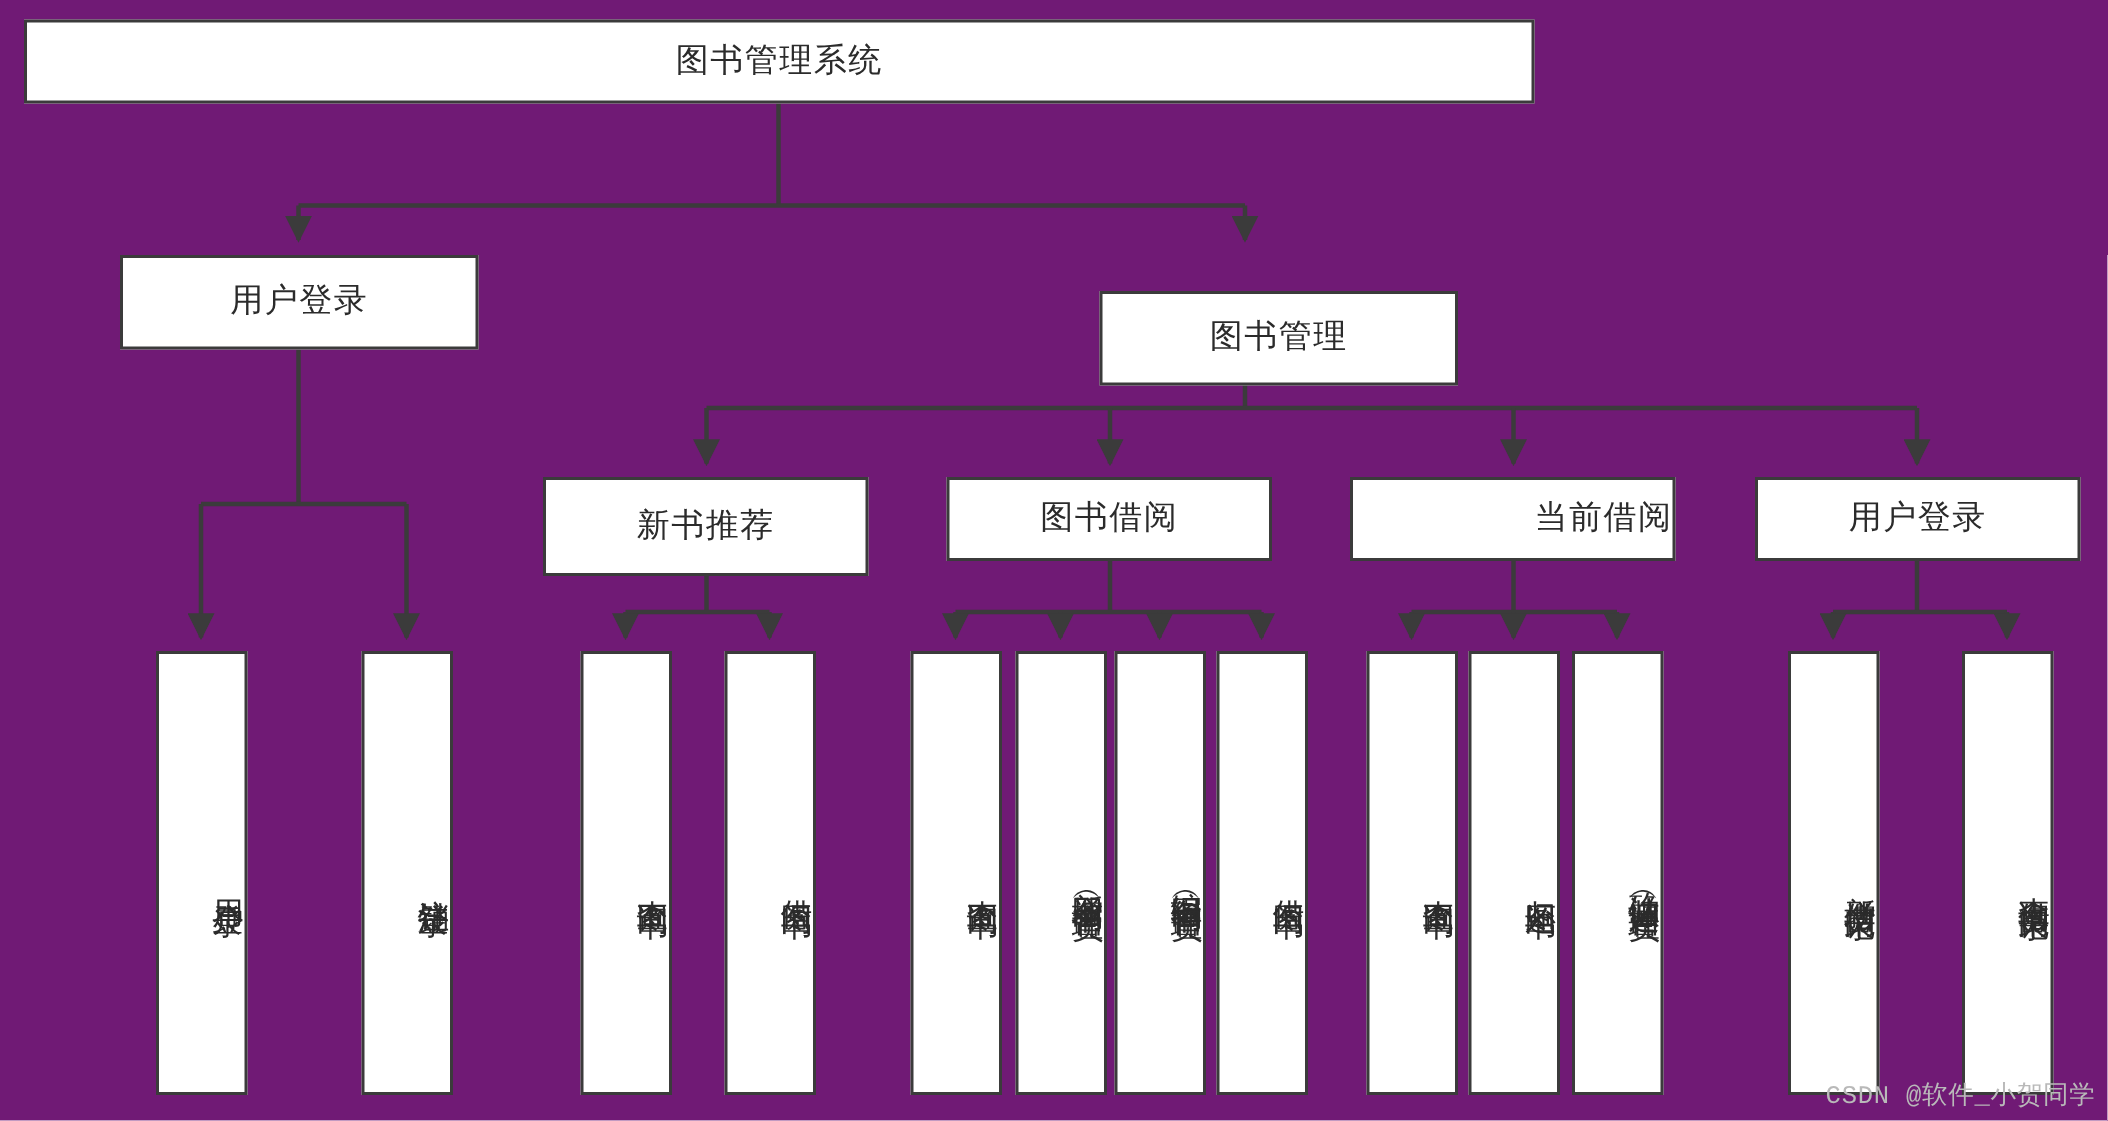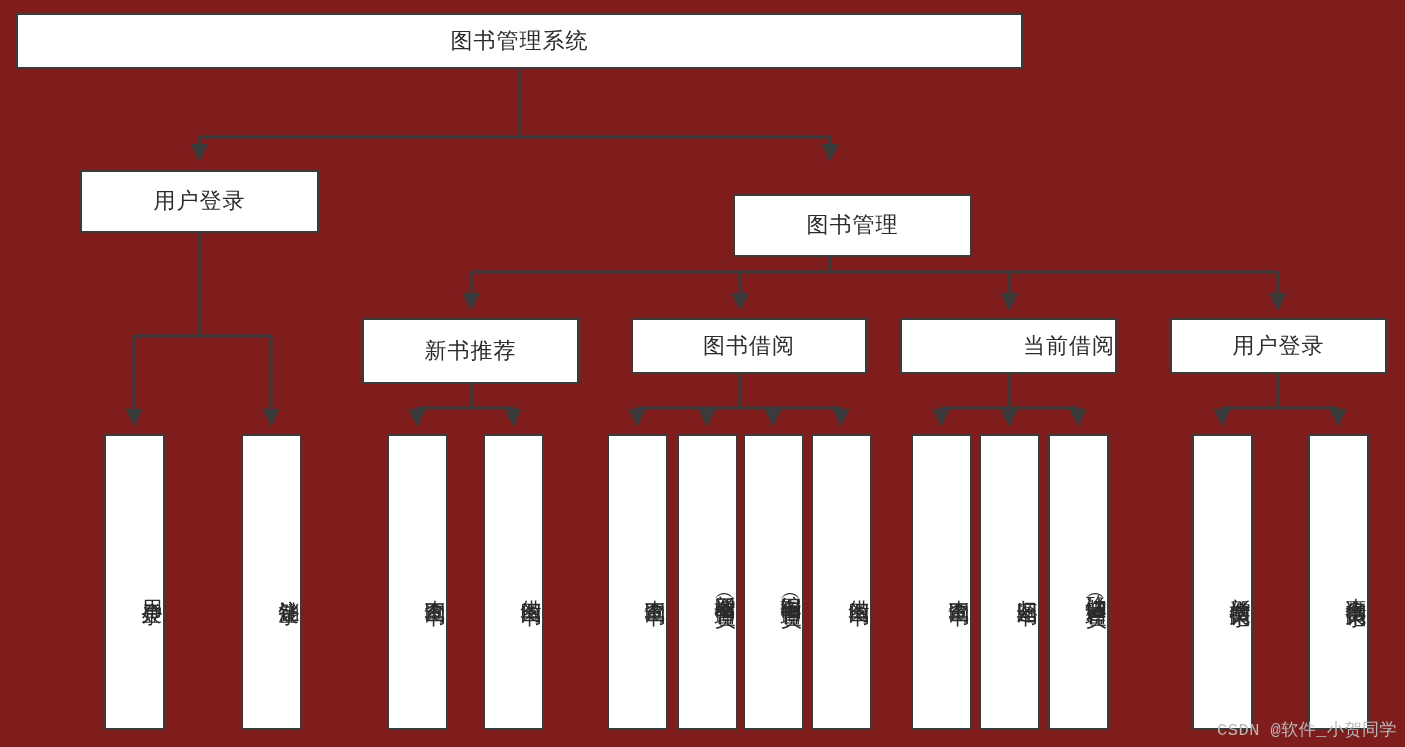--- a/index.html
+++ b/index.html
@@ -7,21 +7,21 @@
     padding: 0;
     background: #ffffff;
   }
   body {
     font-family: "DejaVu Sans", "Liberation Sans", sans-serif;
   }
   #canvas {
     position: relative;
     width: 1405px;
     height: 747px;
-    background: #7f1d1d;
+    background: #701a75;
     overflow: hidden;
   }
   #wires {
     position: absolute;
     left: 0;
     top: 0;
     width: 1405px;
     height: 747px;
     pointer-events: none;
   }
@@ -129,21 +129,21 @@
   <div class="node horiz" style="left:80px; top:170px; width:239px; height:63px;">
     <span>用户登录</span>
   </div>
   <div class="node horiz" style="left:733px; top:170px; width:239px; height:63px;margin-top:24px;">
     <span>图书管理</span>
   </div>
 
   <div class="node horiz" style="left:362px; top:318px; width:217px; height:66px;">
     <span>新书推荐</span>
   </div>
-  <div class="node horiz" style="left:631px; top:318px; width:236px; height:56px;">
+  <div class="node horiz" style="left:631px; top:318px; width:217px; height:56px;">
     <span>图书借阅</span>
   </div>
   <div class="node horiz" style="left:900px; top:318px; width:217px; height:56px;justify-content:flex-end;">
     <span>当前借阅</span>
   </div>
   <div class="node horiz" style="left:1170px; top:318px; width:217px; height:56px;">
     <span>用户登录</span>
   </div>
 
   <div class="node vert" style="left:104px; top:434px; width:61px; height:296px;">

